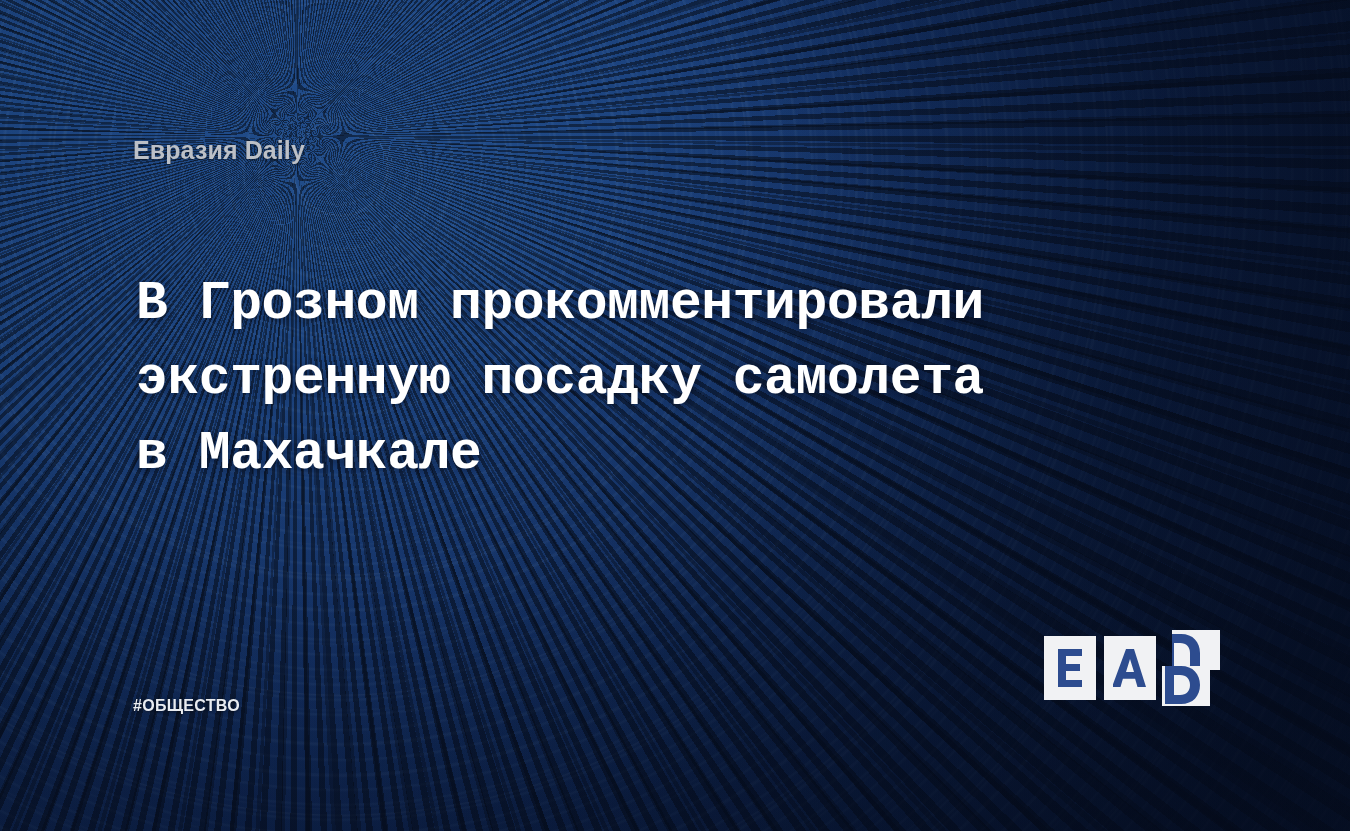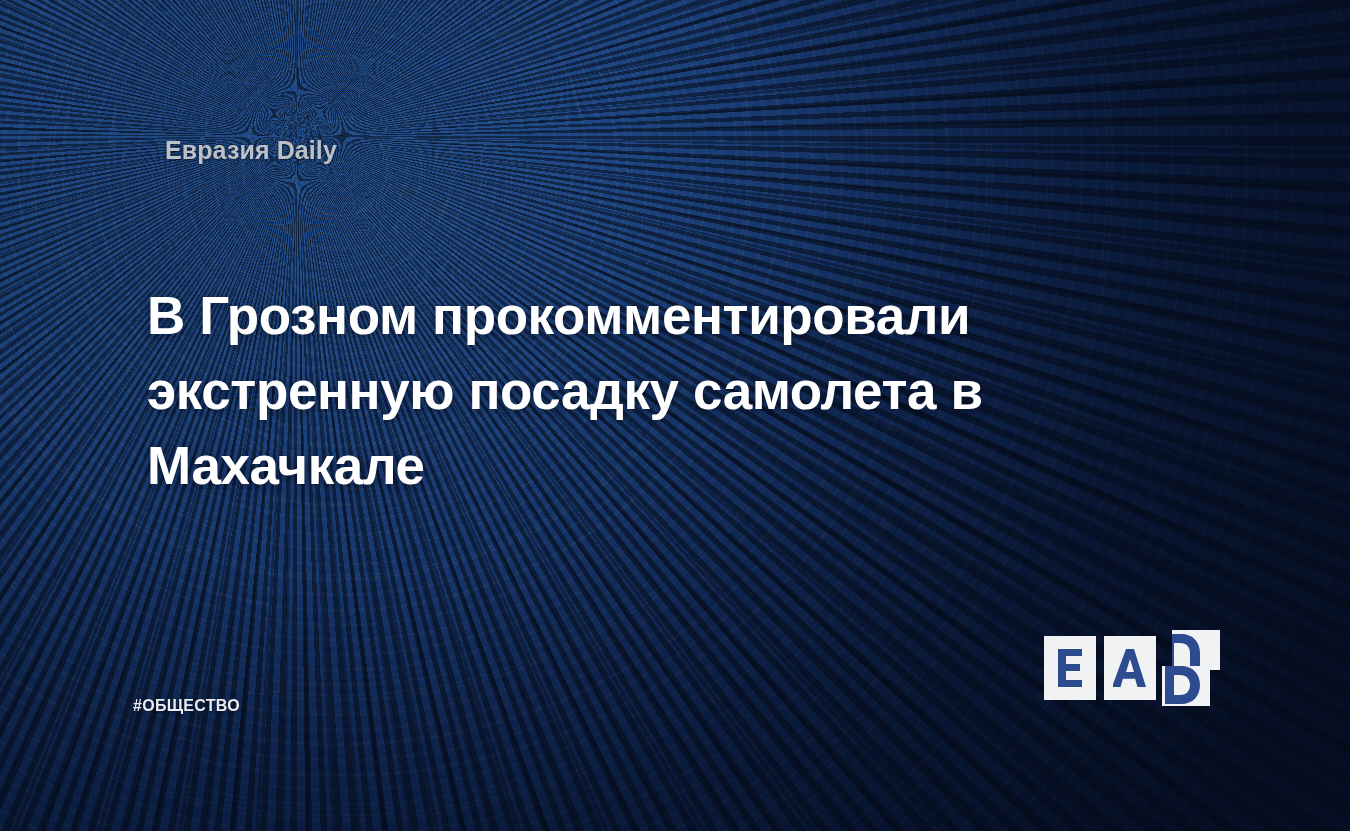--- a/index.html
+++ b/index.html
@@ -132,35 +132,35 @@
   .brand {
     position: absolute;
     left: 133px;
     top: 136px;
     font-size: 25px;
     font-weight: 700;
     letter-spacing: 0.1px;
     color: #bcc0c7;
     text-shadow: 0 1px 3px rgba(0,0,0,0.45);
     white-space: nowrap;
-    margin-left: 32px;
   }
 
   .headline {
     position: absolute;
     left: 133px;
     top: 264px;
     width: 880px;
-    margin: 14px;
+    margin: 3px;
     font-size: 53px;
     line-height: 75px;
     font-weight: 700;
     color: #ffffff;
     letter-spacing: -0.4px;
     text-shadow: 0 2px 8px rgba(2,8,24,0.55);
+    font-family: Liberation Mono, monospace;
   }
 
   .tag {
     position: absolute;
     left: 133px;
     top: 682px;
     font-size: 16px;
     font-weight: 700;
     letter-spacing: 0.3px;
     color: #e9ecf1;

